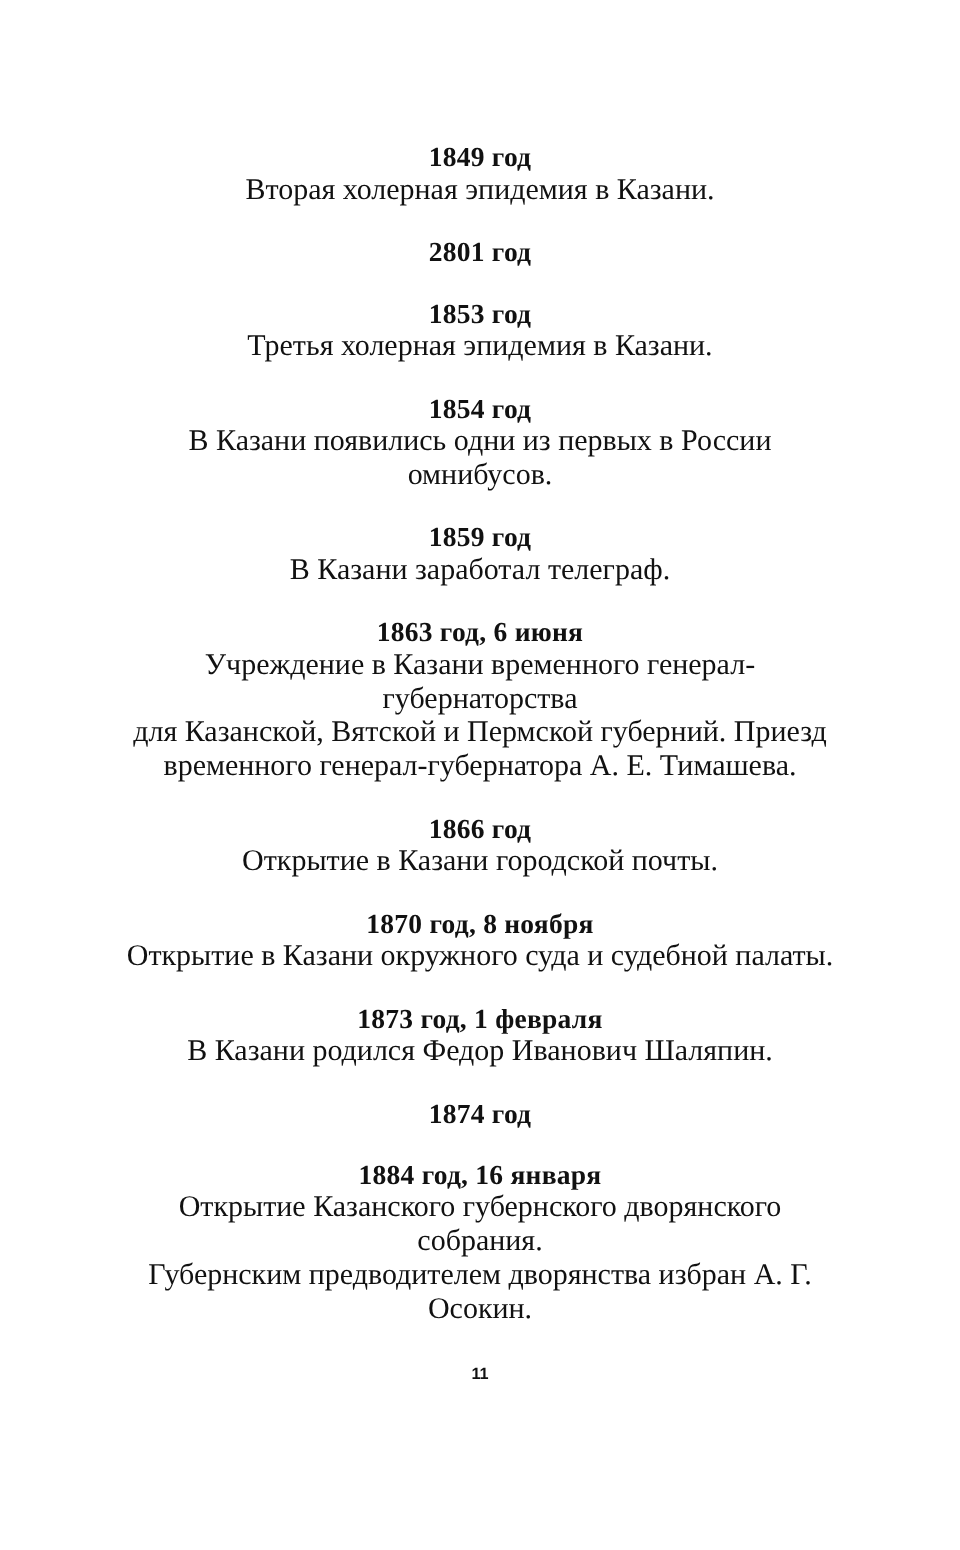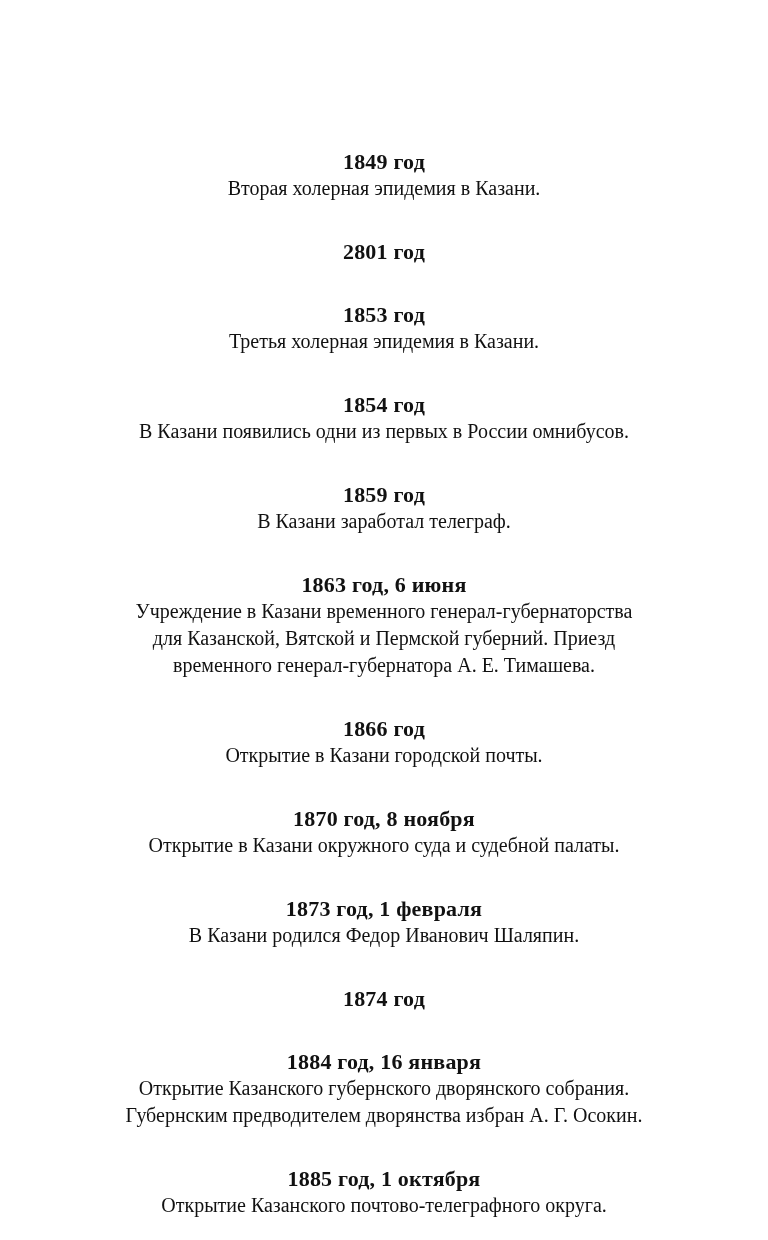--- a/index.html
+++ b/index.html
@@ -27,24 +27,23 @@
     text-align: center;
   }
   .entry {
     margin: 0 0 22px 0;
   }
   .entry-date {
     font-size: 22px;
     line-height: 27px;
     font-weight: bold;
     letter-spacing: 0.2px;
-    margin-top: 36px;
   }
   .entry-text {
-    font-size: 20px;
+    font-size: 24px;
     line-height: 27px;
     white-space: pre-line;
   }
   .page-number {
     margin-top: 26px;
     text-align: center;
     font-family: "Liberation Sans", "DejaVu Sans", sans-serif;
     font-size: 13px;
     line-height: 24px;
     font-weight: bold;
@@ -105,21 +104,17 @@
     <div class="entry">
       <div class="entry-date">1874 год</div>
     </div>
 
     <div class="entry">
       <div class="entry-date">1884 год, 16 января</div>
       <div class="entry-text">Открытие Казанского губернского дворянского собрания.
 Губернским предводителем дворянства избран А. Г. Осокин.</div>
     </div>
 
-    <div class="entry">
-      <div class="entry-date">1885 год, 1 октября</div>
-      <div class="entry-text">Открытие Казанского почтово-телеграфного округа.</div>
-    </div>
 
     <div class="page-number">11</div>
 
   </div>
 </div>
 
 </body></html>

